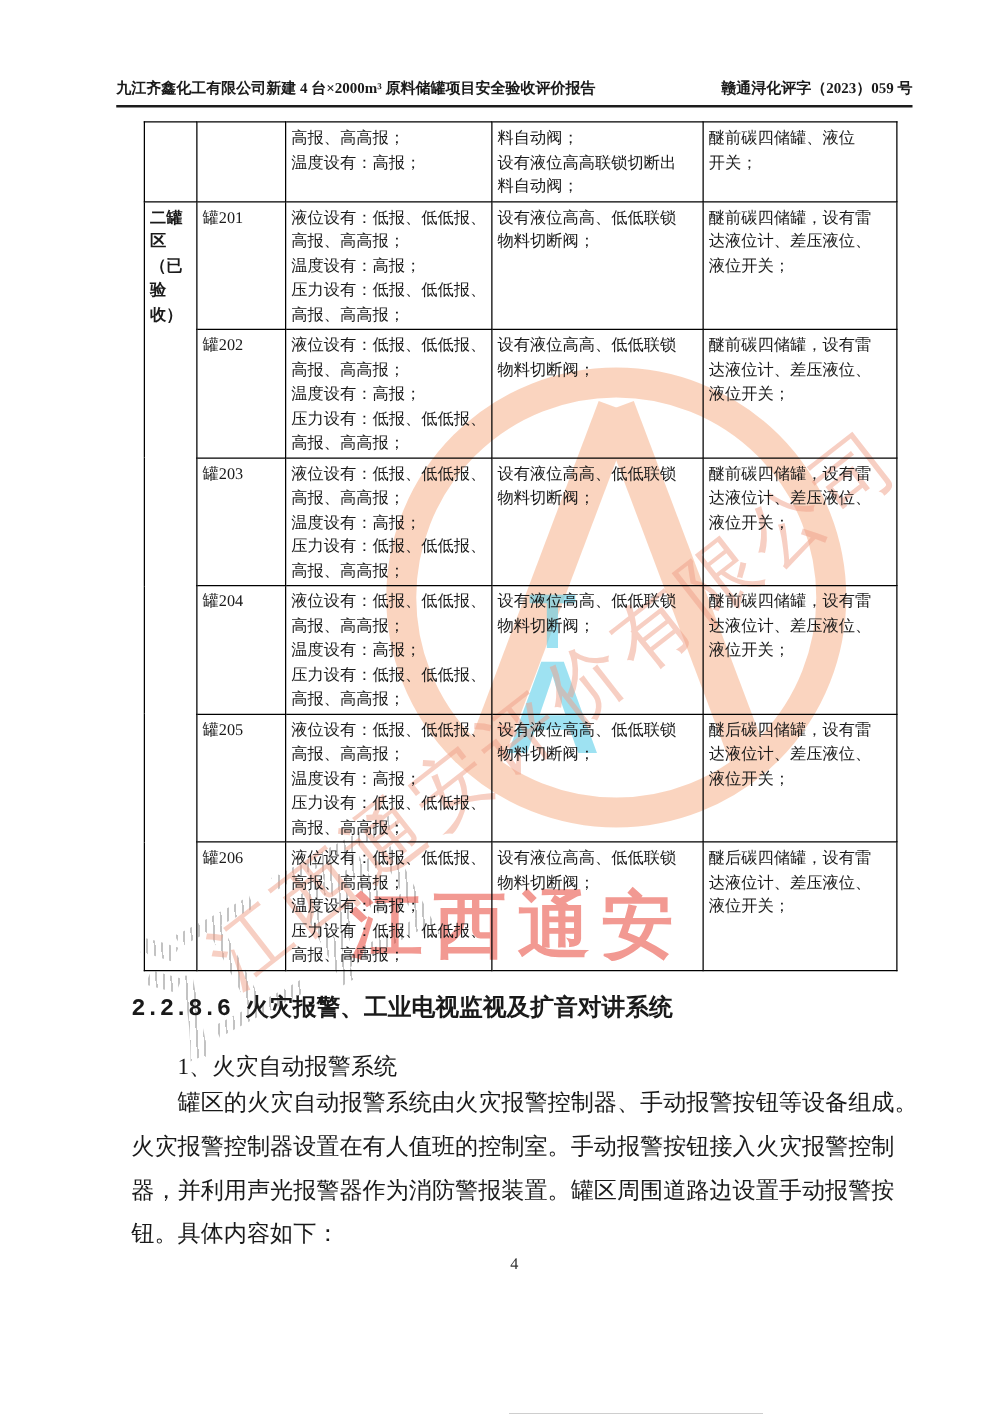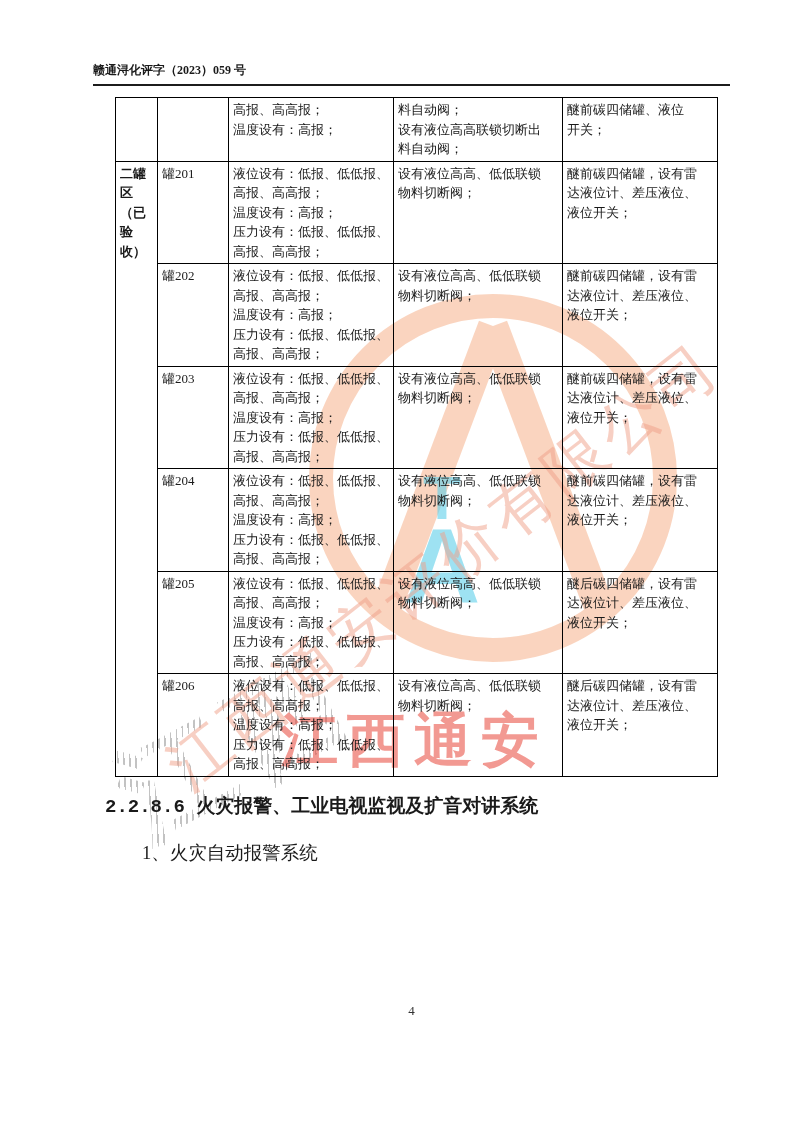--- a/index.html
+++ b/index.html
@@ -104,20 +104,21 @@
       <span class="mono-bottom">A</span>
     </div>
     <div class="wm-hatched">江西</div>
     <div class="wm-diagonal">江西通安评价有限公司</div>
     <div class="wm-stamp">江西通安</div>
   </div>
 
   <div class="content">
 
     <div class="doc-header">
+      <span>九江齐鑫化工有限公司新建 4 台×2000m³ 原料储罐项目安全验收评价报告</span>
       <span>赣通浔化评字（2023）059 号</span>
     </div>
     <div class="header-rule"></div>
 
     <table class="spec">
       <colgroup>
         <col style="width:42px">
           <col style="width:71px">
           <col style="width:165px">
           <col style="width:169px">
@@ -216,17 +217,21 @@
 物料切断阀；</td>
           <td>醚后碳四储罐，设有雷
 达液位计、差压液位、
 液位开关；</td>
         </tr>
       </tbody>
     </table>
 
     <div class="section-heading">2.2.8.6 火灾报警、工业电视监视及扩音对讲系统</div>
     <div class="sub-heading">1、火灾自动报警系统</div>
+    <div class="body-paragraph">罐区的火灾自动报警系统由火灾报警控制器、手动报警按钮等设备组成。
+火灾报警控制器设置在有人值班的控制室。手动报警按钮接入火灾报警控制
+器，并利用声光报警器作为消防警报装置。罐区周围道路边设置手动报警按
+钮。具体内容如下：</div>
 
     <div class="page-number">4</div>
 
   </div>
 </div>
 
 </body></html>

